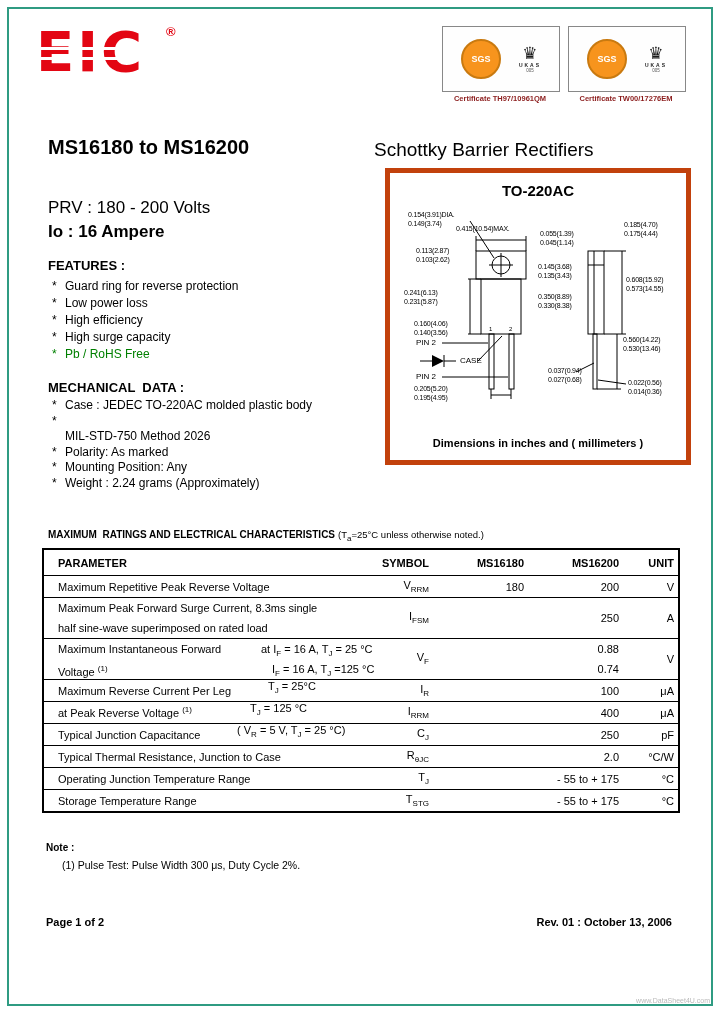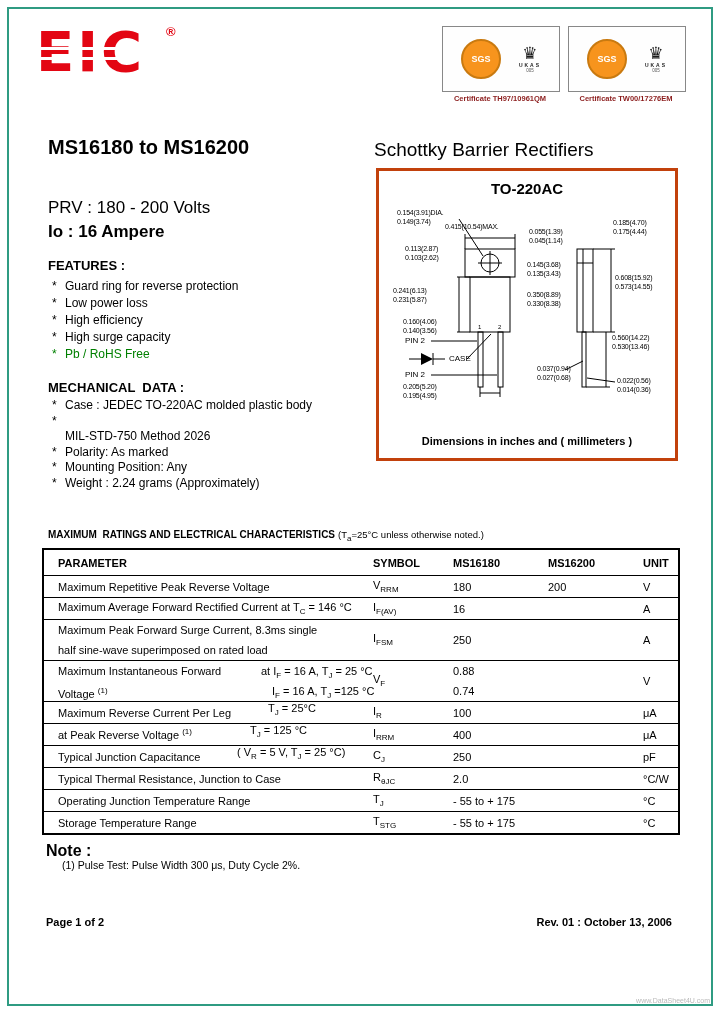--- a/index.html
+++ b/index.html
@@ -39,47 +39,47 @@
   .sec-h{position:absolute;font-size:13px;font-weight:bold;white-space:pre}
   .list{position:absolute;font-size:12px}
   .li{display:flex;line-height:17px}
   .li .b{width:13px}
   .li span{white-space:pre}
   .mli{display:flex;line-height:15.5px}
   .mli .b{width:13px}
   .green{color:var(--rohs_green,#008000)}
 
   
-  .pkg{position:absolute;left:376px;top:168px;width:296px;height:287px;border:3px solid #c2410c}
+  .pkg{position:absolute;left:385px;top:168px;width:296px;height:287px;border:5px solid #c2410c}
   .pkg-title{position:absolute;top:9px;width:100%;text-align:center;font-size:15px;font-weight:bold}
   .pkg-caption{position:absolute;bottom:11px;width:100%;text-align:center;font-size:11px;font-weight:bold}
   .pkg svg{position:absolute;left:0;top:0}
   .lineart line,.lineart rect,.lineart circle,.lineart path{stroke:#000;stroke-width:1;fill:none}
   .lineart .fill{fill:#000;stroke:none}
   .lineart text{fill:#000;stroke:none;font-size:6px;font-family:"Liberation Sans",sans-serif}
   .dim{position:absolute;font-size:7px;line-height:8.5px;letter-spacing:-0.2px;white-space:nowrap}
   .plbl{position:absolute;font-size:8px;white-space:nowrap}
 
   
   .rat-h{position:absolute;left:48px;top:524px;white-space:nowrap}
   .rat-h .rh{font-size:10px;font-weight:bold;white-space:pre}
   .rat-h .rhn{font-size:9.5px;margin-left:3px}
   table.ratings{position:absolute;left:42px;top:548px;width:636px;border-collapse:collapse;
                 table-layout:fixed;font-size:11px;border:2px solid #000}
-  .ratings td{border-top:1px solid #000;padding:0 20px;height:21px;vertical-align:middle}
+  .ratings td{border-top:1px solid #000;padding:0 4px;height:21px;vertical-align:middle}
   .ratings tr.head td{border-top:none;height:25px;font-weight:bold}
   .ratings td.p{text-align:left;padding-left:14px;white-space:nowrap}
-  .ratings td.c{text-align:left}
+  .ratings td.c{text-align:right}
   .rel{position:relative}
   .ln{position:relative;height:20px;line-height:20px}
   .cond{position:absolute;top:0}
   sub{font-size:8px}
   sup{font-size:8px}
 
-  .note-l{position:absolute;left:46px;top:842px;font-size:16px;font-weight:bold}
+  .note-l{position:absolute;left:46px;top:842px;font-size:10px;font-weight:bold}
   .note-t{position:absolute;left:62px;top:859px;font-size:10.5px}
   .foot-l{position:absolute;left:46px;top:916px;font-size:11px;font-weight:bold}
   .foot-r{position:absolute;right:48px;top:916px;font-size:11px;font-weight:bold}
   .wm{position:absolute;right:10px;top:997px;font-size:7px;color:#b9b9b9}
 </style>
 </head>
 <body>
 
 <div class="frame"></div>
 
@@ -306,26 +306,20 @@
     <td class="c">UNIT</td>
   </tr>
   <tr>
     <td class="p">Maximum Repetitive Peak Reverse Voltage</td>
     <td class="c">V<sub>RRM</sub></td>
     <td class="c">180</td>
     <td class="c">200</td>
     <td class="c">V</td>
   </tr>
   <tr>
-    <td class="p">Maximum Average Forward Rectified Current at T<sub>C</sub> = 146 °C</td>
-    <td class="c">I<sub>F(AV)</sub></td>
-    <td class="c" colspan="2">16</td>
-    <td class="c">A</td>
-  </tr>
-  <tr>
     <td class="p">
       <div class="ln">Maximum Peak Forward Surge Current, 8.3ms single</div>
       <div class="ln">half sine-wave superimposed on rated load</div>
     </td>
     <td class="c">I<sub>FSM</sub></td>
     <td class="c" colspan="2">250</td>
     <td class="c">A</td>
   </tr>
   <tr>
     <td class="p">

